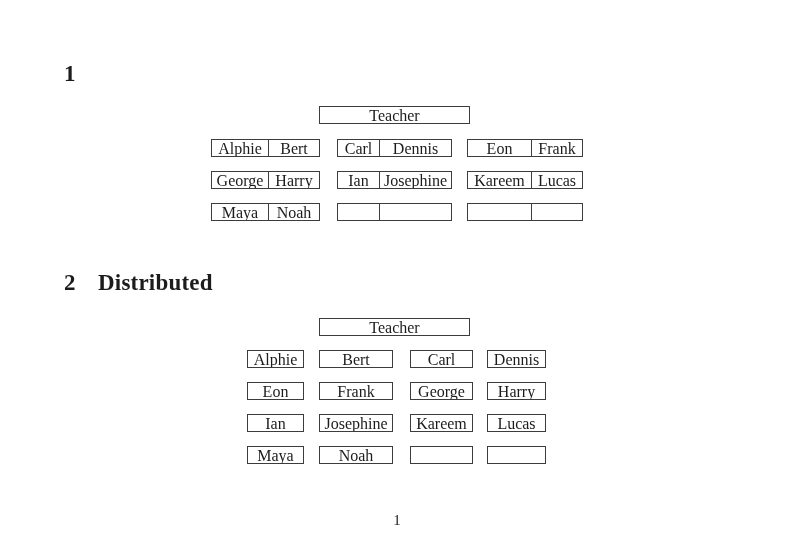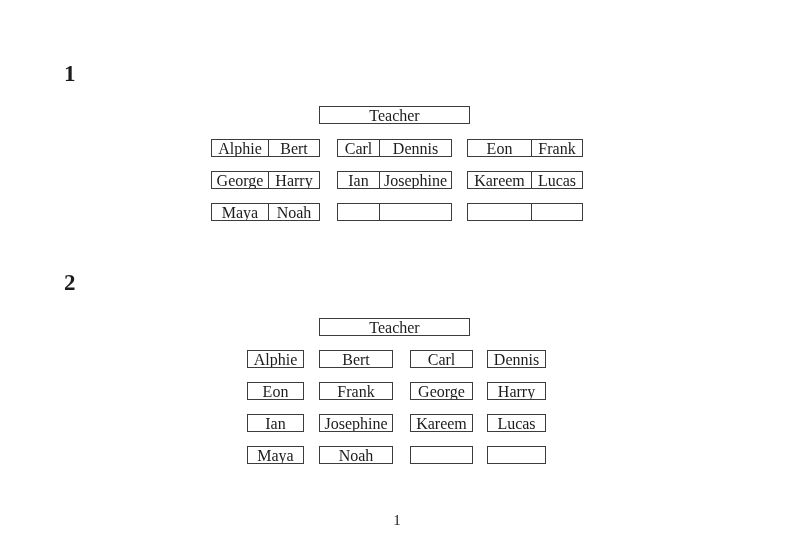--- a/index.html
+++ b/index.html
@@ -110,20 +110,21 @@
     <span class="cell first" style="width:42px;"></span>
     <span class="cell second"></span>
   </div>
   <div class="box desk" style="left:467px; top:203px; width:116px;">
     <span class="cell first" style="width:64px;"></span>
     <span class="cell second"></span>
   </div>
 
   <div class="heading" style="left:64px; top:270px;">
     <span class="num">2</span>
+    <span>Distributed</span>
   </div>
 
   <div class="box teacher" style="left:319px; top:318px; width:151px;">Teacher</div>
 
   <div class="box seatbox" style="left:247px; top:350px; width:57px;">Alphie</div>
   <div class="box seatbox" style="left:319px; top:350px; width:74px;">Bert</div>
   <div class="box seatbox" style="left:410px; top:350px; width:63px;">Carl</div>
   <div class="box seatbox" style="left:487px; top:350px; width:59px;">Dennis</div>
 
   <div class="box seatbox" style="left:247px; top:382px; width:57px;">Eon</div>

